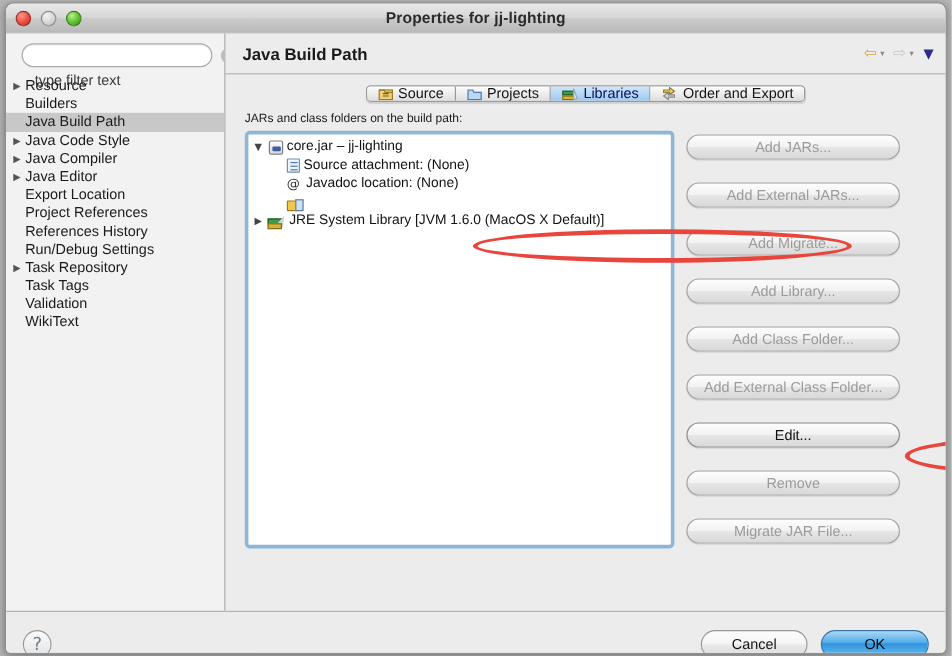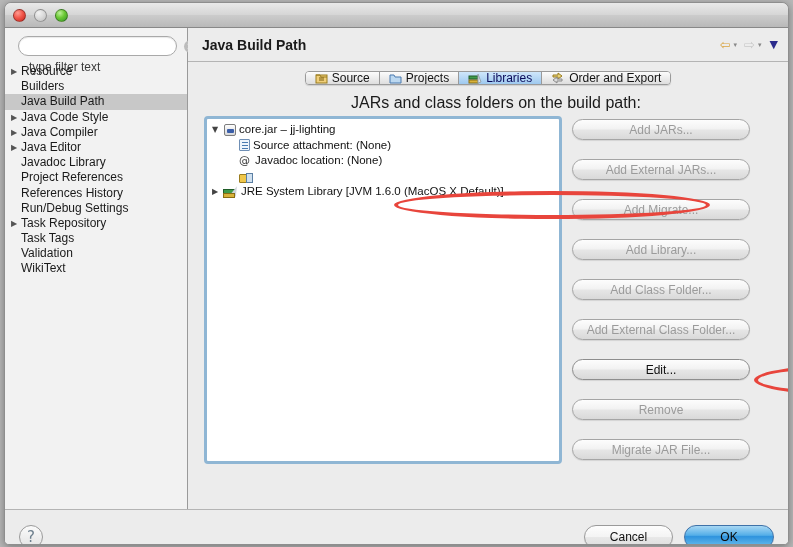--- a/index.html
+++ b/index.html
@@ -139,21 +139,21 @@
   }
   .tab:last-child { border-right: 0; }
   .tab.active {
     background: linear-gradient(to bottom,#cfe7fb,#9ec9ef);
     color: #0a0a5a;
   }
 
   
   .bp-label {
     margin: 9px 0 4px 16px;
-    font-size: 16px; color: #1a1a1a; text-align: center;
+    font-size: 10px; color: #1a1a1a;
   }
   .bp-body { display: flex; padding: 0 12px 0 16px; gap: 10px; }
 
   .list-outer {
     width: 358px; height: 348px;
     border: 3px solid #8fb6d4;
     border-radius: 4px;
     background: #fff;
     padding: 1px;
   }
@@ -250,20 +250,21 @@
 <body>
 
 <div class="window">
 
   <div class="titlebar">
     <div class="lights">
       <div class="light red"></div>
       <div class="light amber"></div>
       <div class="light green"></div>
     </div>
+    <div class="title-text">Properties for jj-lighting</div>
   </div>
 
   <div class="content">
 
     <div class="sidebar">
       <div class="filter-wrap">
         <div class="filter-field">
           <input type="text" placeholder="type filter text" style="">
           <span class="clear-icon">✕</span>
         </div>
@@ -288,21 +289,21 @@
           <div class="tree-item">
             <span class="tw">▶</span>
             <span>Java Compiler</span>
           </div>
           <div class="tree-item">
             <span class="tw">▶</span>
             <span>Java Editor</span>
           </div>
           <div class="tree-item">
             <span class="tw blank">▶</span>
-            <span>Javadoc Library</span>
+            <span>Export Location</span>
           </div>
           <div class="tree-item">
             <span class="tw blank">▶</span>
             <span>Project References</span>
           </div>
           <div class="tree-item">
             <span class="tw blank">▶</span>
             <span>References History</span>
           </div>
           <div class="tree-item">

